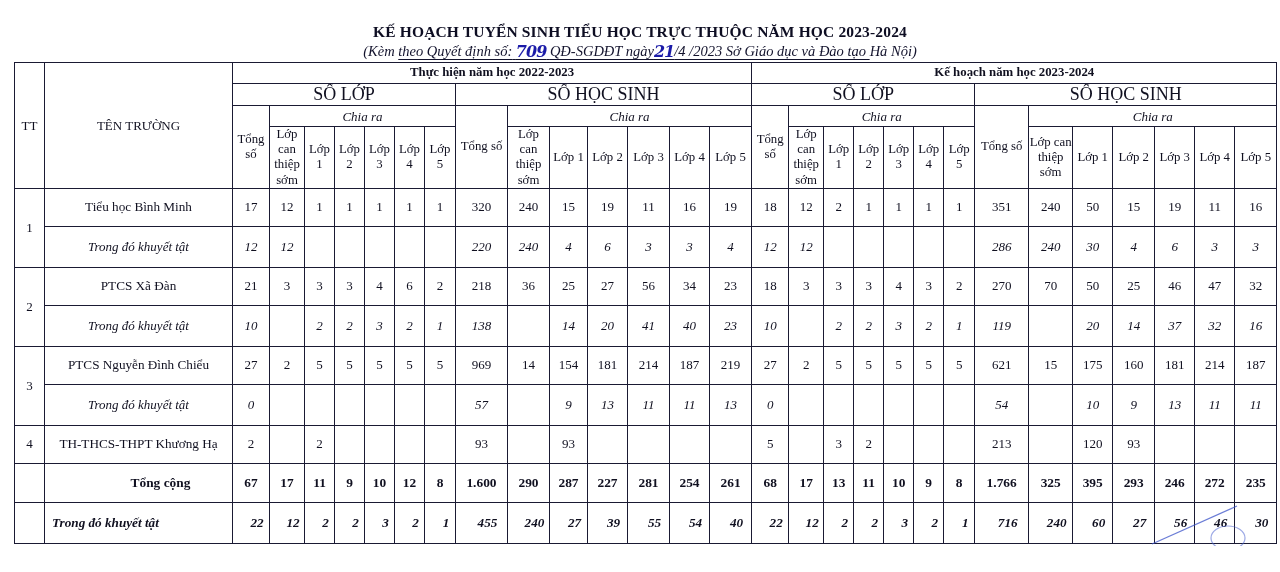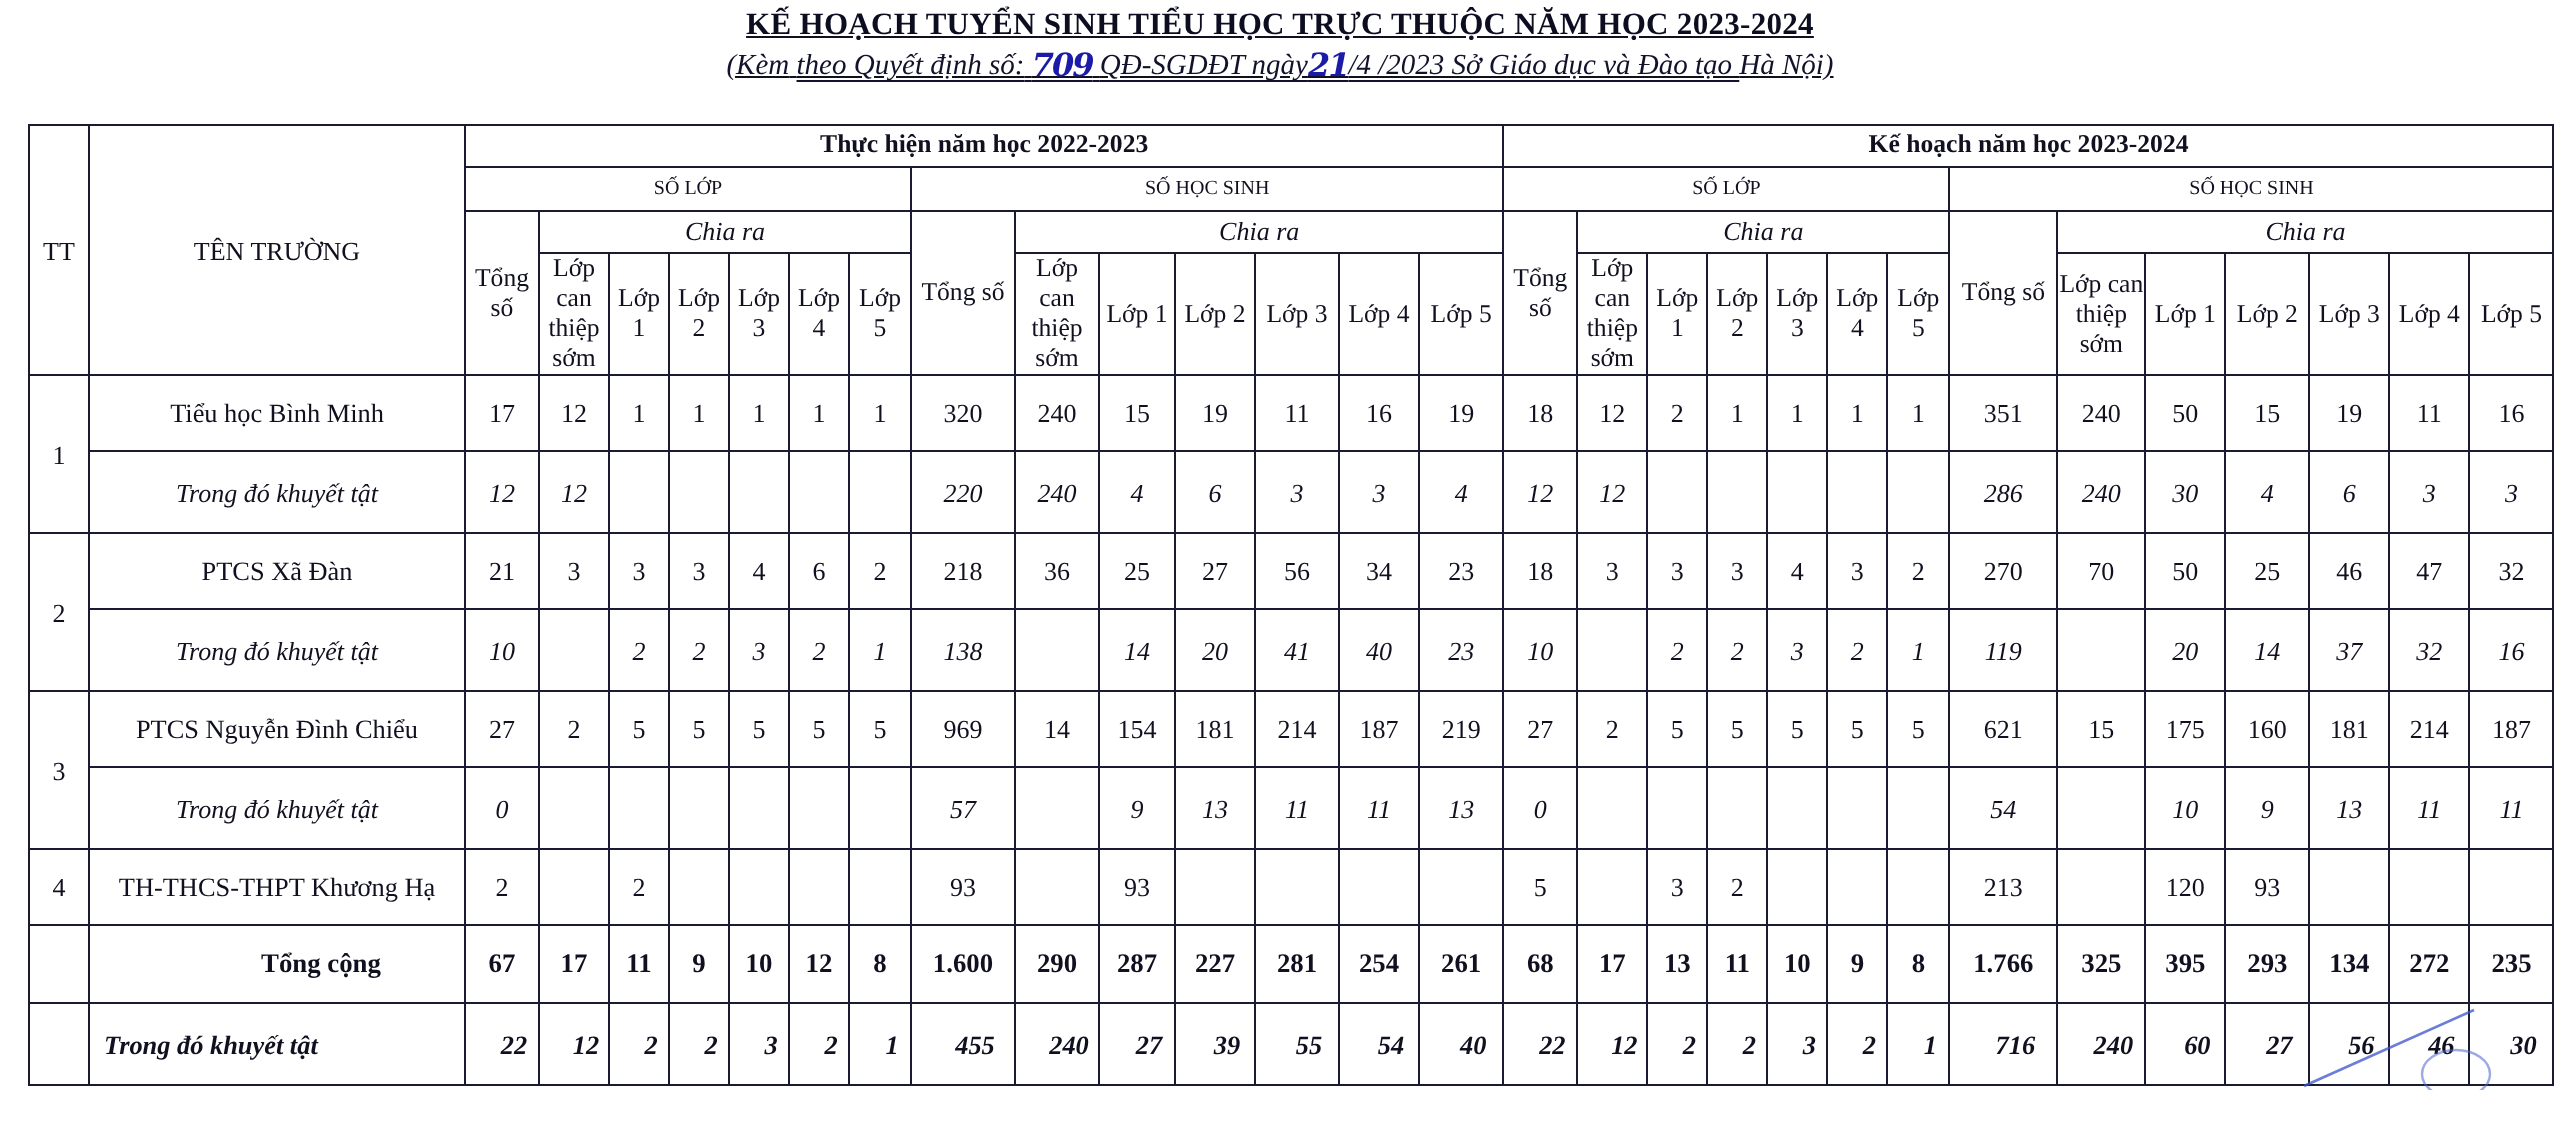--- a/index.html
+++ b/index.html
@@ -12,22 +12,21 @@
     height: 572px;
     font-family: "Liberation Serif", "DejaVu Serif", serif;
     color: #101020;
     position: relative;
     overflow: hidden;
   }
 
   
   #title-block {
     text-align: center;
-    padding-top: 4px;
-    text-decoration: underline;
+    padding-top: 23px;
   }
   #doc-title {
     font-size: 15.5px;
     font-weight: bold;
     letter-spacing: 0.15px;
     color: #0d0d22;
     white-space: nowrap;
   }
   #doc-subtitle {
     font-size: 14.5px;
@@ -70,21 +69,21 @@
     overflow: hidden;
   }
   th.grp {
     font-weight: bold;
     font-size: 12.8px;
     height: 20px;
     margin-left: 36px;
   }
   th.sub {
     font-weight: normal;
-    font-size: 10px;
+    font-size: 18px;
     height: 21px;
     margin-left: 16px;
   }
   th.chiara {
     font-weight: normal;
     font-style: italic;
     font-size: 13px;
     height: 20px;
   }
   th.leaf {
@@ -498,21 +497,21 @@
           <td class="num">17</td>
           <td class="num">13</td>
           <td class="num">11</td>
           <td class="num">10</td>
           <td class="num">9</td>
           <td class="num">8</td>
           <td class="num">1.766</td>
           <td class="num">325</td>
           <td class="num">395</td>
           <td class="num">293</td>
-          <td class="num">134</td>
+          <td class="num">246</td>
           <td class="num">272</td>
           <td class="num">235</td>
         </tr>
         <tr class="total-dis-row">
           <td></td>
           <td class="school">Trong đó khuyết tật</td>
           <td class="num">22</td>
           <td class="num">12</td>
           <td class="num">2</td>
           <td class="num">2</td>

